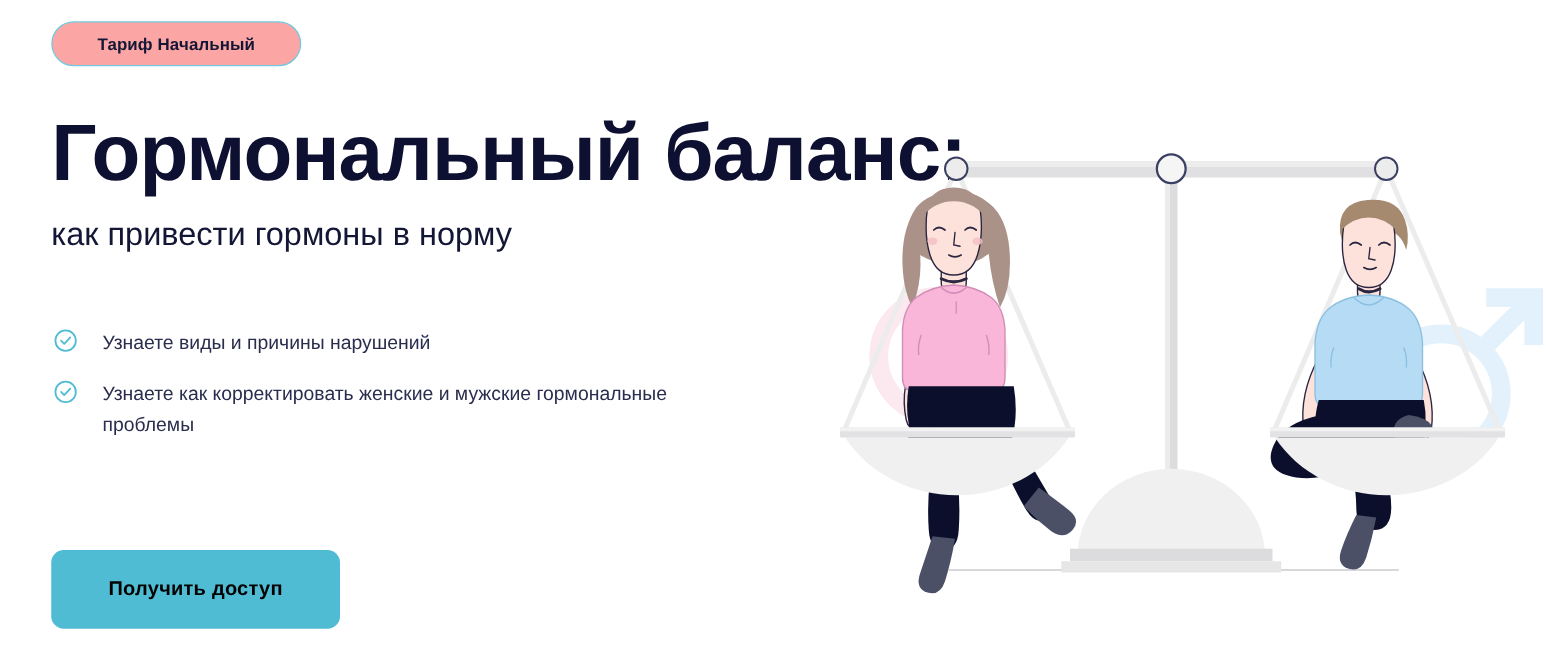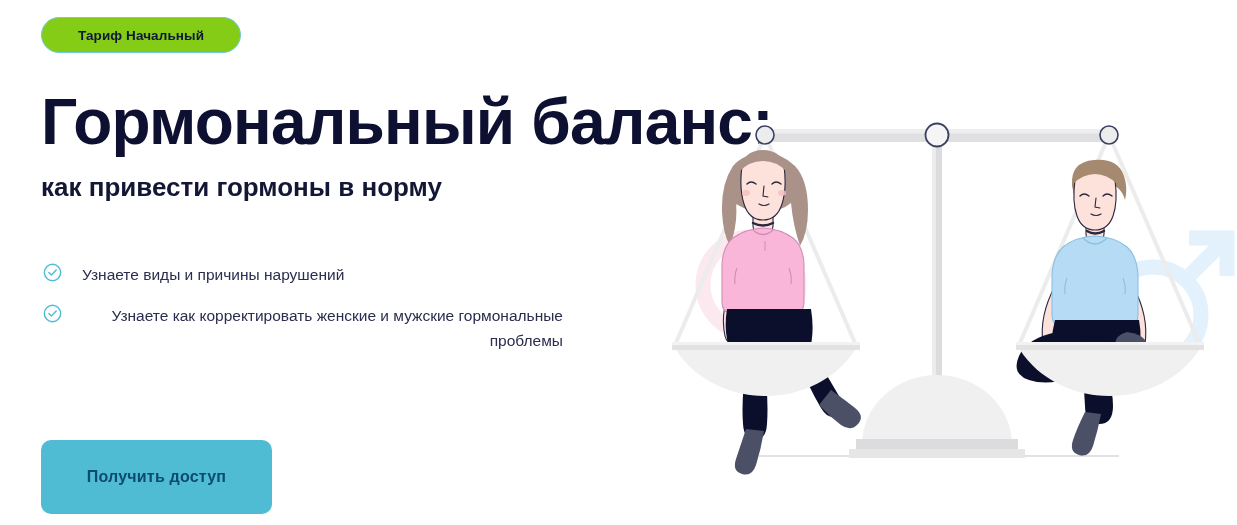--- a/index.html
+++ b/index.html
@@ -39,21 +39,21 @@
     top: 17px;
     box-sizing: border-box;
     height: 36px;
     min-width: 200px;
     padding: 0 26px;
     display: inline-flex;
     align-items: center;
     justify-content: center;
     border: 1.6px solid #6fc9e0;
     border-radius: 999px;
-    background: #84cc16;
+    background: #fca5a5;
     font-size: 13.5px;
     font-weight: bold;
     letter-spacing: 0.1px;
     color: #131634;
     white-space: nowrap;
   }
 
   .headline {
     position: absolute;
     left: 0;
@@ -67,35 +67,34 @@
     white-space: nowrap;
   }
 
   .subheadline {
     position: absolute;
     left: 0;
     top: 172px;
     margin: 0;
     font-size: 26px;
     line-height: 1.2;
-    font-weight: bold;
+    font-weight: normal;
     color: #131634;
     white-space: nowrap;
     text-align: right;
   }
 
   .features {
     position: absolute;
     left: 2px;
     top: 262px;
     margin: 0;
     padding: 0;
     list-style: none;
     width: 520px;
-    text-align: right;
   }
   .feature {
     display: flex;
     align-items: flex-start;
     margin-bottom: 16px;
   }
   .feature:last-child { margin-bottom: 0; }
 
   .check-icon {
     flex: 0 0 auto;
@@ -111,25 +110,25 @@
     color: #2a2d4e;
     font-weight: normal;
   }
 
   .cta-button {
     position: absolute;
     left: 0;
     top: 440px;
     box-sizing: border-box;
     width: 231px;
-    height: 74px;
+    height: 63px;
     border: none;
     border-radius: 10px;
     background: #4fbcd4;
-    color: #0c4a6e;
+    color: #000000;
     font-family: inherit;
     font-size: 16px;
     font-weight: bold;
     letter-spacing: 0.2px;
     cursor: pointer;
     display: flex;
     align-items: center;
     justify-content: center;
   }
 

